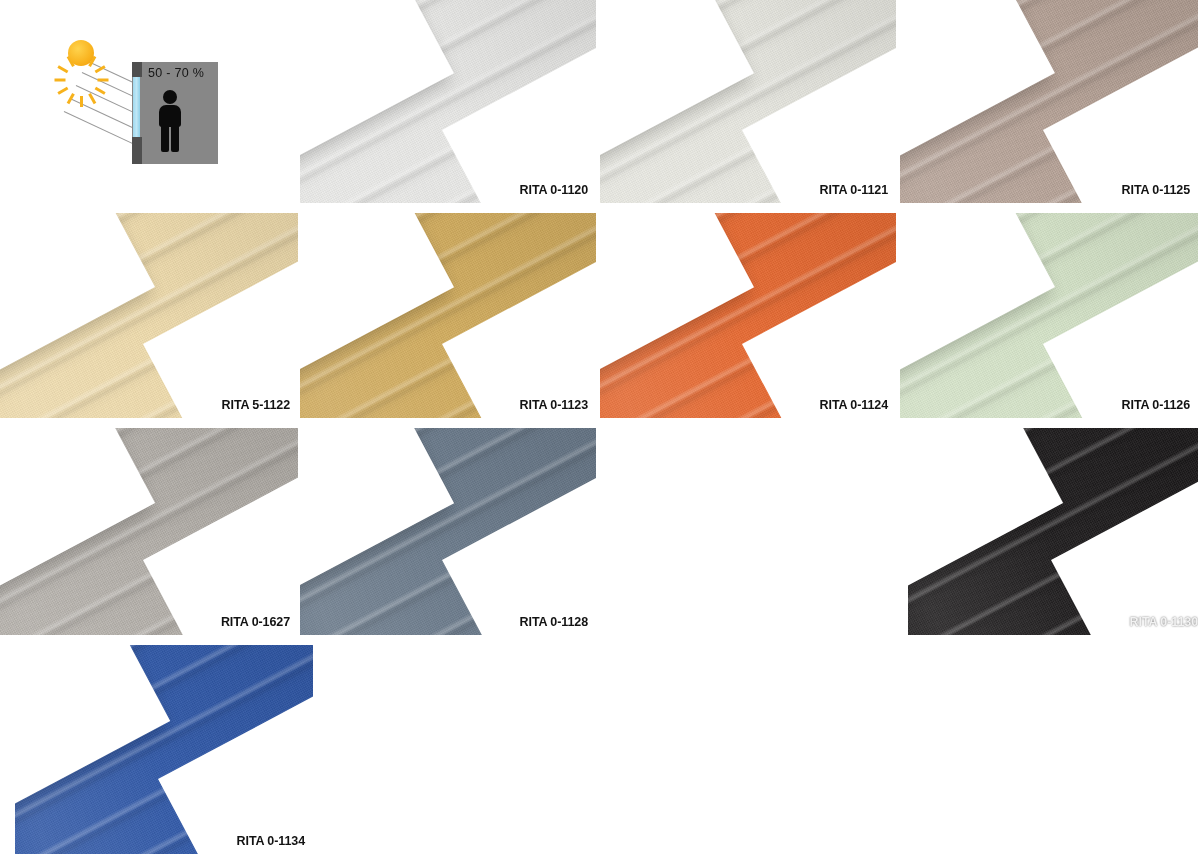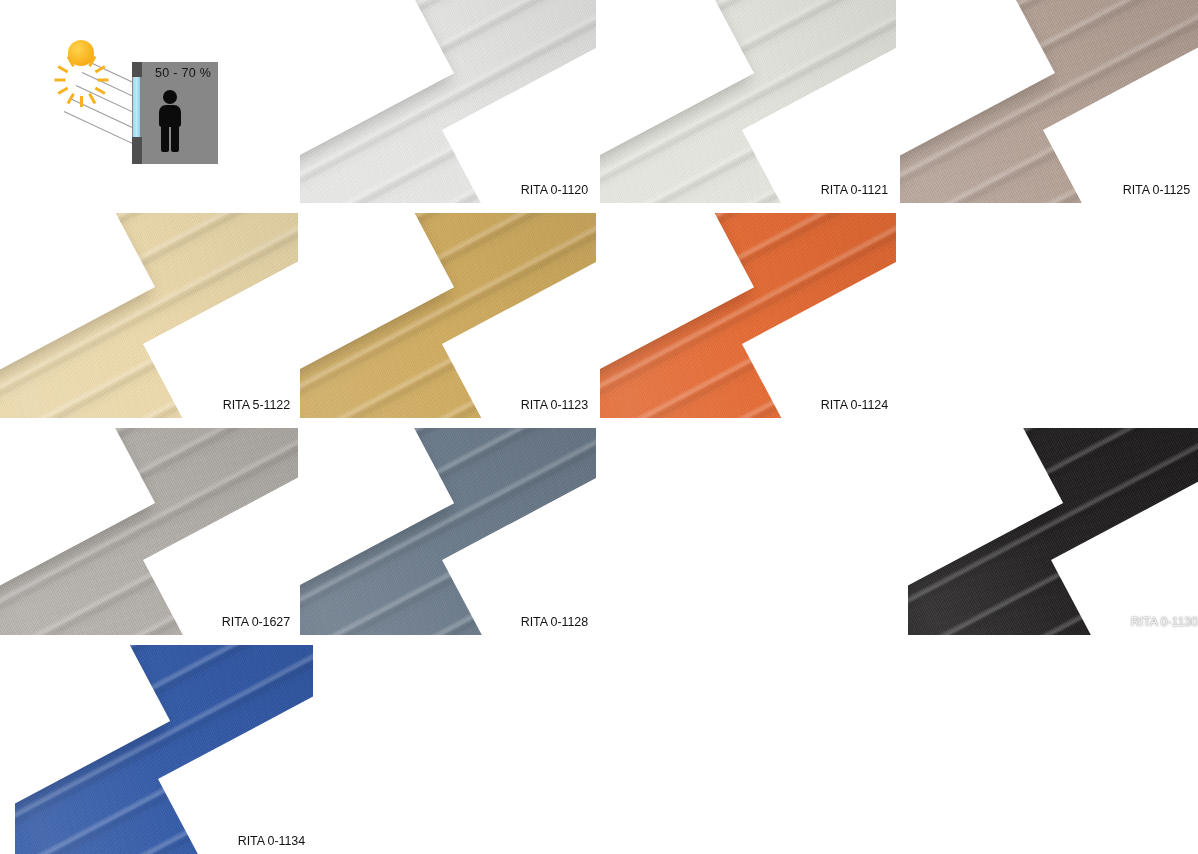--- a/index.html
+++ b/index.html
@@ -110,21 +110,20 @@
     width: 7px;
     height: 62px;
     background: linear-gradient(90deg, #9fd9ef 0%, #bfe7f6 50%, #8fd0e8 100%);
     z-index: 5;
   }
   .pct {
     position: absolute;
     left: 90px;
     top: 34px;
     width: 70px;
-    text-align: center;
     font-size: 12.5px;
     color: #161616;
     letter-spacing: 0.3px;
     font-family: "Liberation Sans", sans-serif;
     z-index: 7;
   }
   .person {
     position: absolute;
     left: 97px;
     top: 58px;
@@ -232,21 +231,21 @@
     transform: rotate(-28deg);
     transform-origin: top left;
   }
 
   .label {
     position: absolute;
     right: 8px;
     bottom: 6px;
     font-family: "Liberation Sans", sans-serif;
     font-size: 12.5px;
-    font-weight: 400;
+    font-weight: 700;
     color: #131313;
     letter-spacing: -0.1px;
     white-space: nowrap;
     z-index: 20;
     text-shadow: 0 0 2px rgba(255,255,255,0.55);
   }
   .label.on-dark {
     color: #f2f2f2;
     text-shadow: 0 0 2px rgba(0,0,0,0.6);
   }
@@ -371,20 +370,33 @@
           <div class="base" style="background: rgb(232, 104, 47);"></div>
           <div class="weave"></div>
           <div class="pleats"></div>
           <div class="sheen"></div>
         </div>
         <div class="corner-tl"></div>
         <div class="corner-br"></div>
         <div class="label">RITA 0-1124</div>
       </div>
     </div>
+    <div class="cell" style="left: 900px; top: 213px; width: 298px; height: 205px;">
+      <div class="swatch">
+        <div class="fabric">
+          <div class="base" style="background: rgb(213, 228, 200);"></div>
+          <div class="weave"></div>
+          <div class="pleats"></div>
+          <div class="sheen"></div>
+        </div>
+        <div class="corner-tl"></div>
+        <div class="corner-br"></div>
+        <div class="label">RITA 0-1126</div>
+      </div>
+    </div>
     <div class="cell" style="left: 0px; top: 428px; width: 298px; height: 207px;">
       <div class="swatch">
         <div class="fabric">
           <div class="base" style="background: rgb(179, 175, 169);"></div>
           <div class="weave"></div>
           <div class="pleats"></div>
           <div class="sheen"></div>
         </div>
         <div class="corner-tl"></div>
         <div class="corner-br"></div>

